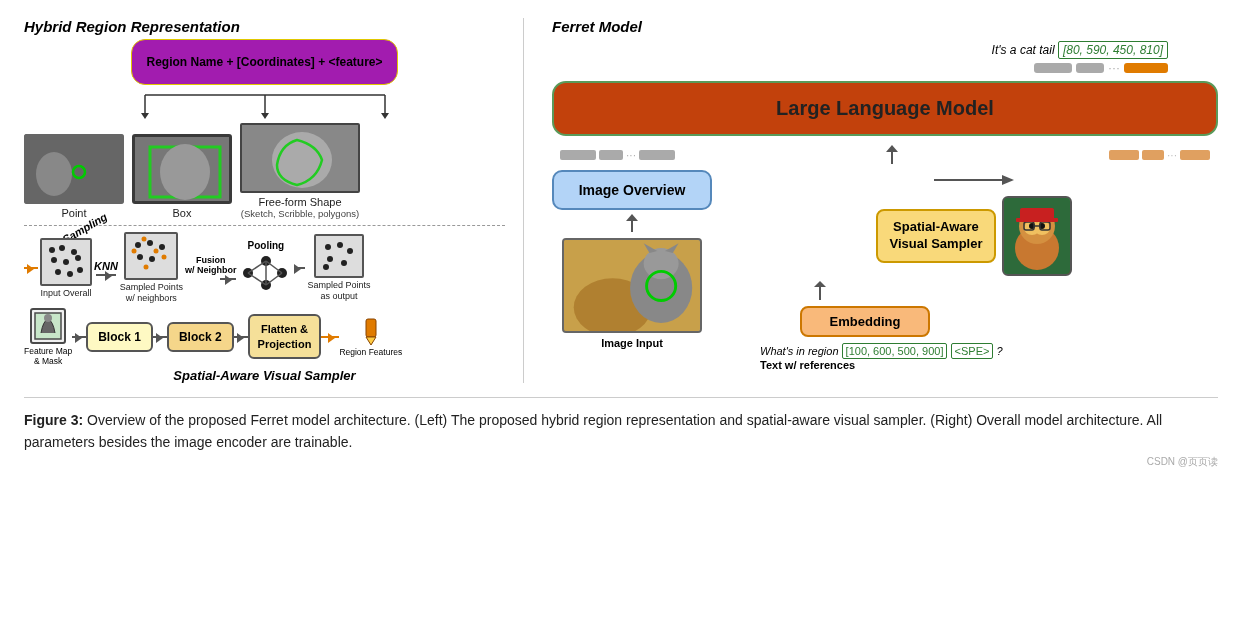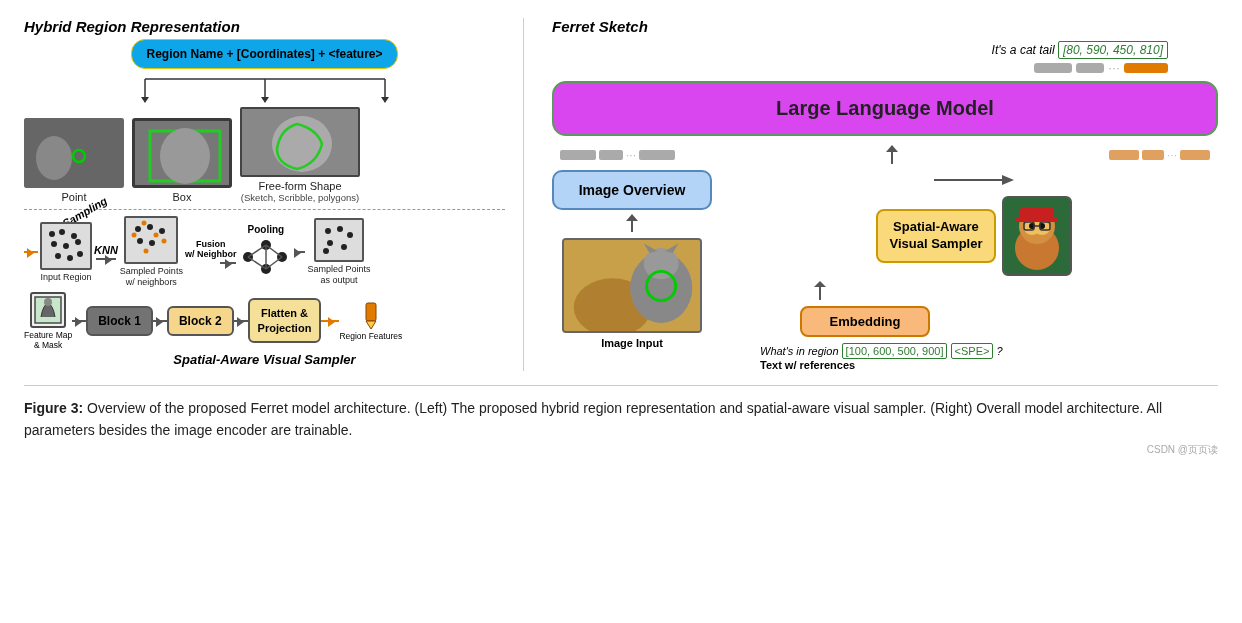--- a/index.html
+++ b/index.html
@@ -36,24 +36,24 @@
 
     .hybrid-title {
       font-family: Arial, sans-serif;
       font-weight: bold;
       font-style: italic;
       font-size: 15px;
       margin-bottom: 4px;
     }
 
     .region-formula {
-      background: #0ea5e9;
+      background: #a21caf;
       border: 1px solid #e0c800;
       border-radius: 14px;
-      padding: 7px 14px;
+      padding: 15px 14px;
       font-family: Arial, sans-serif;
       font-size: 12px;
       font-weight: bold;
       display: inline-block;
       margin-bottom: 6px;
     }
 
     .images-row {
       display: flex;
       flex-direction: row;
@@ -181,21 +181,21 @@
     .block-pill {
       padding: 6px 10px;
       border-radius: 6px;
       border: 2.5px solid #555;
       font-family: Arial, sans-serif;
       font-weight: bold;
       font-size: 12px;
       white-space: nowrap;
     }
 
-    .block1 { background: #737373; }
+    .block1 { background: #fef9c3; }
     .block2 { background: #f5d68a; }
     .flatten-block {
       background: #f5e099;
       padding: 6px 8px;
       font-size: 11px;
       border-radius: 6px;
       border: 2.5px solid #555;
       font-family: Arial, sans-serif;
       font-weight: bold;
       text-align: center;
@@ -301,21 +301,21 @@
     }
 
     .bar-shape {
       height: 10px;
       border-radius: 3px;
     }
     .bar-gray { background: #aaa; }
     .bar-orange { background: #e07b00; }
 
     .llm-box {
-      background: #d946ef;
+      background: #c2410c;
       border: 2.5px solid #5a9a5a;
       border-radius: 14px;
       text-align: center;
       padding: 14px 0;
       font-family: Arial, sans-serif;
       font-size: 20px;
       font-weight: bold;
       color: #222;
       margin-bottom: 8px;
     }
@@ -558,21 +558,21 @@
               <circle cx="18" cy="6" r="3" fill="#222"></circle>
               <circle cx="30" cy="10" r="3" fill="#222"></circle>
               <circle cx="10" cy="18" r="3" fill="#222"></circle>
               <circle cx="22" cy="20" r="3" fill="#222"></circle>
               <circle cx="34" cy="16" r="3" fill="#222"></circle>
               <circle cx="14" cy="30" r="3" fill="#222"></circle>
               <circle cx="26" cy="32" r="3" fill="#222"></circle>
               <circle cx="36" cy="28" r="3" fill="#222"></circle>
             </svg>
           </div>
-          <div class="cube-label">Input Region</div>
+          <div class="cube-label">Input Overall</div>
         </div>
 
         <div style="display:flex;flex-direction:column;align-items:center;">
           <span class="knn-label" style="font-size:11px; margin-bottom:2px;">KNN</span>
           <div class="pipeline-arrow" style="width:20px;"></div>
         </div>
 
         <div class="cube-box">
           <div class="cube" style="background:#ddd; width:54px; height:48px;">
             <svg width="46" height="42" viewBox="0 0 46 42">
@@ -672,21 +672,21 @@
           </svg>
           <div class="region-feat-label">Region
 Features</div>
         </div>
       </div>
 
       <div class="spatial-title" style="margin-top:2px;">Spatial-Aware Visual Sampler</div>
     </div>
 
     <div class="right-panel">
-      <div class="ferret-title">Ferret Sketch</div>
+      <div class="ferret-title">Ferret Model</div>
 
       <div class="output-text">
         <span>It's a cat tail</span>
         <span class="output-coords">[80, 590, 450, 810]</span>
       </div>
 
       <div class="output-bars">
         <div class="bar-shape bar-gray" style="width:38px;"></div>
         <div class="bar-shape bar-gray" style="width:28px;"></div>
         <span style="font-family:Arial;font-size:12px;color:#aaa;">···</span>

